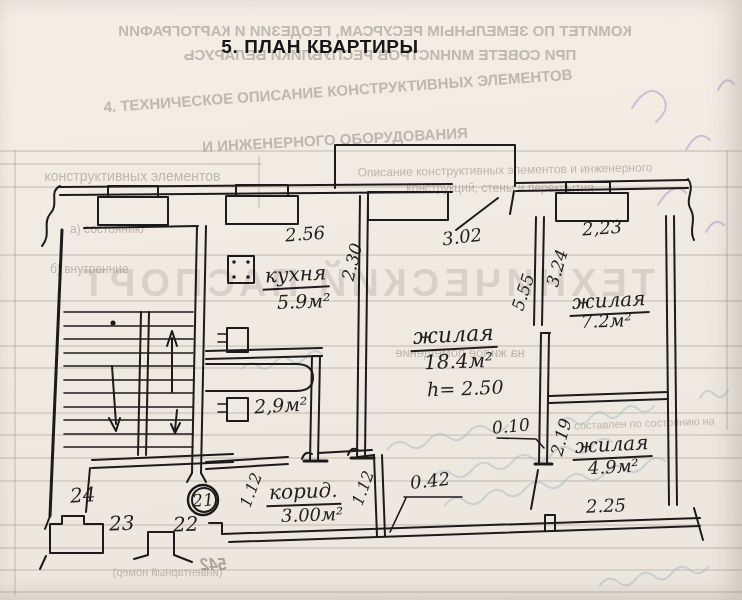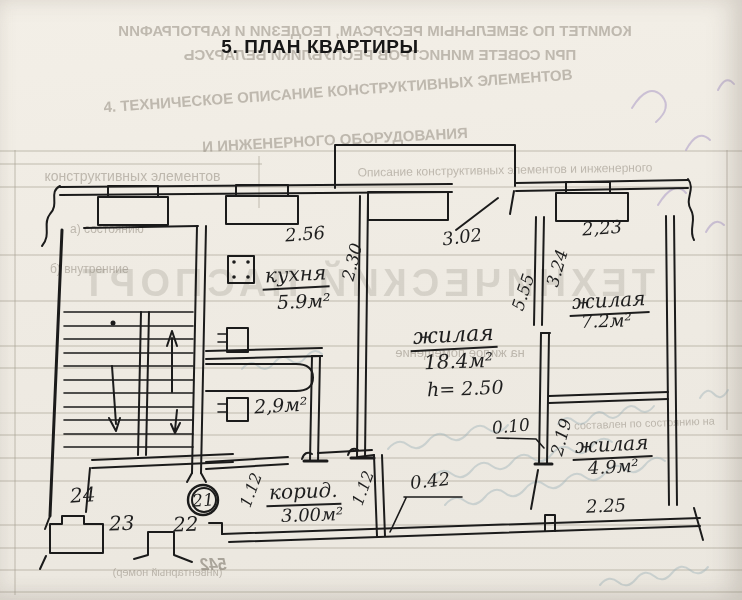--- a/index.html
+++ b/index.html
@@ -59,20 +59,21 @@
     <span class="vrule" style="left:258px;top:156px;height:52px;"></span>
     <span class="vrule" style="left:726px;top:150px;height:280px;"></span>
   </div>
 
   <span class="abs fade mir" style="left:30px;top:22px;width:690px;font-size:15px;">КОМИТЕТ ПО ЗЕМЕЛЬНЫМ РЕСУРСАМ, ГЕОДЕЗИИ И КАРТОГРАФИИ</span>
   <span class="abs fade mir" style="left:130px;top:46px;width:500px;font-size:15px;">ПРИ СОВЕТЕ МИНИСТРОВ РЕСПУБЛИКИ БЕЛАРУСЬ</span>
   <span class="abs fade" style="left:38px;top:82px;width:600px;font-size:15px;transform:rotate(-4deg);">4. ТЕХНИЧЕСКОЕ ОПИСАНИЕ КОНСТРУКТИВНЫХ ЭЛЕМЕНТОВ</span>
   <span class="abs fade" style="left:110px;top:131px;width:450px;font-size:15px;transform:rotate(-3deg);">И ИНЖЕНЕРНОГО ОБОРУДОВАНИЯ</span>
   <span class="abs fade small" style="left:15px;top:168px;width:235px;font-size:14px;">конструктивных элементов</span>
   <span class="abs fade small" style="left:280px;top:163px;width:450px;font-size:12px;transform:rotate(-1deg);">Описание конструктивных элементов и инженерного</span>
+  <span class="abs fade small" style="left:300px;top:181px;width:400px;font-size:12px;">конструкций, стены и перекрытия</span>
   <span class="abs fade small" style="left:70px;top:222px;font-size:12px;">а) состоянию</span>
   <span class="abs fade small" style="left:50px;top:262px;font-size:12px;">б) внутренние</span>
   <span class="abs watermark mir" style="left:95px;top:262px;width:560px;text-align:center;">ТЕХНИЧЕСКИЙ ПАСПОРТ</span>
   <span class="abs fade small mir" style="left:320px;top:345px;width:280px;font-size:13px;">на жилое помещение</span>
   <span class="abs fade small" style="left:552px;top:417px;width:185px;font-size:11px;transform:rotate(-2deg);">составлен по состоянию на</span>
   <span class="abs fade small mir" style="left:85px;top:566px;width:165px;font-size:11px;">(инвентарный номер)</span>
   <span class="abs fade mir" style="left:200px;top:556px;font-size:16px;font-style:italic;color:rgba(125,118,106,.6);">542</span>
 
   <svg class="plan" width="742" height="600" viewBox="0 0 742 600">
 

